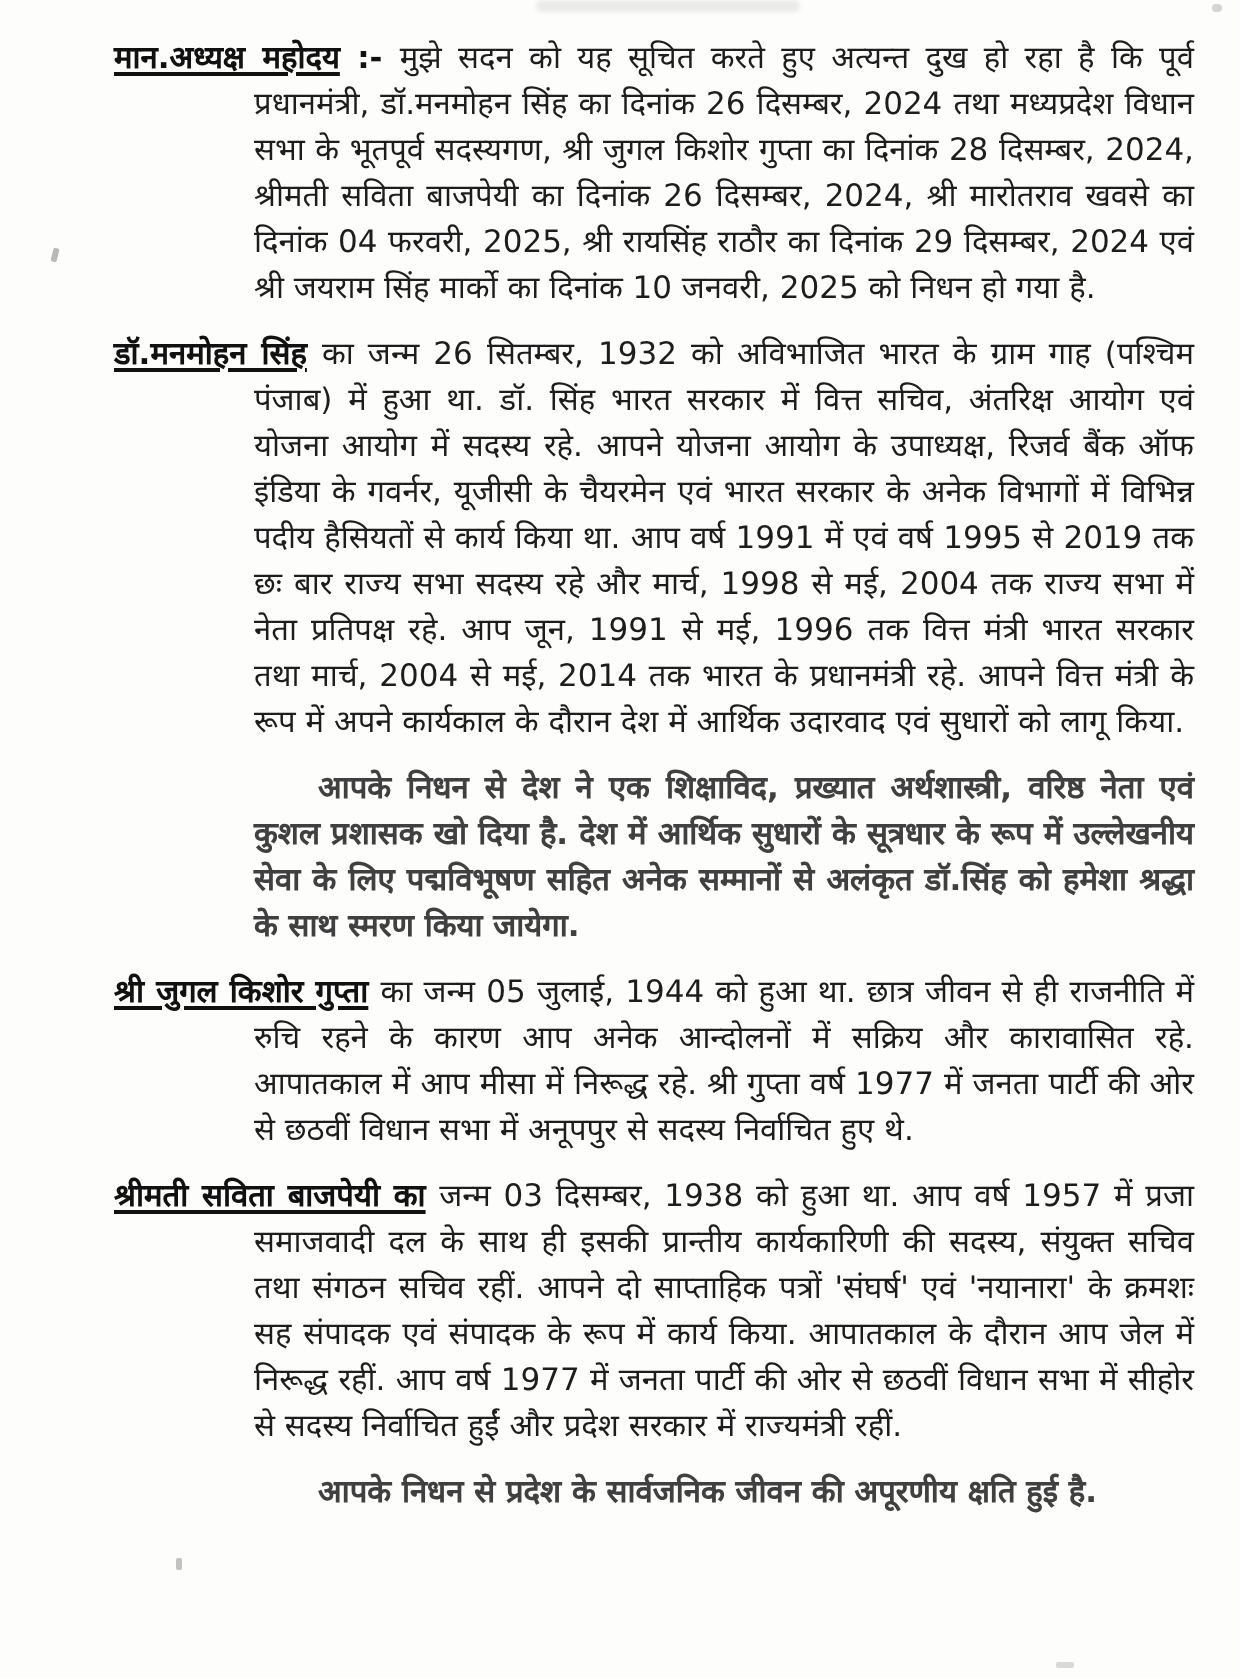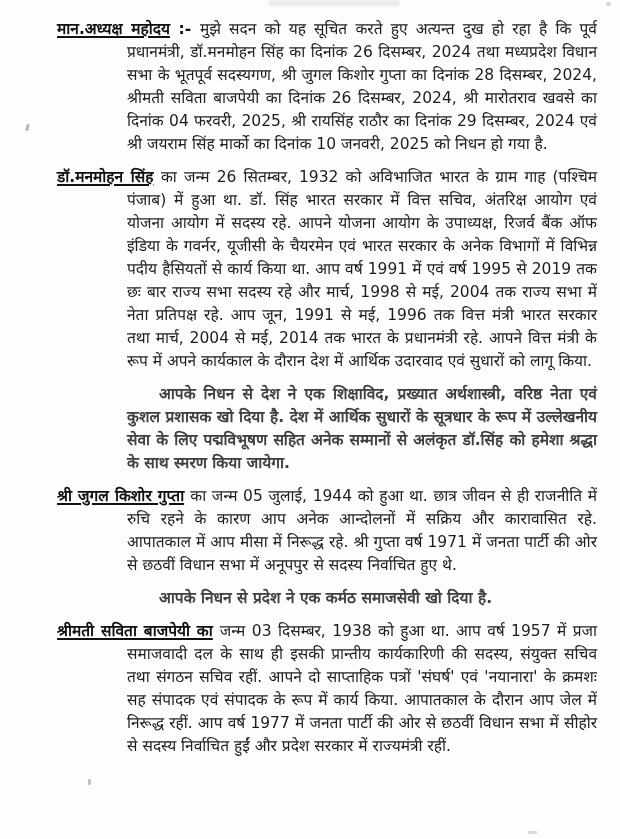--- a/index.html
+++ b/index.html
@@ -119,21 +119,21 @@
   <div class="artifact dash-bottom"></div>
 
   <div class="content">
 
     <p class="para"><span class="lead">मान.अध्यक्ष महोदय</span><span class="sep"> :- </span><span>मुझे सदन को यह सूचित करते हुए अत्यन्त दुख हो रहा है कि पूर्व प्रधानमंत्री, डॉ.मनमोहन सिंह का दिनांक 26 दिसम्बर, 2024 तथा मध्यप्रदेश विधान सभा के भूतपूर्व सदस्यगण, श्री जुगल किशोर गुप्ता का दिनांक 28 दिसम्बर, 2024, श्रीमती सविता बाजपेयी का दिनांक 26 दिसम्बर, 2024, श्री मारोतराव खवसे का दिनांक 04 फरवरी, 2025, श्री रायसिंह राठौर का दिनांक 29 दिसम्बर, 2024 एवं श्री जयराम सिंह मार्को का दिनांक 10 जनवरी, 2025 को निधन हो गया है.</span></p>
 
     <p class="para"><span class="lead">डॉ.मनमोहन सिंह</span><span class="sep"> </span><span>का जन्म 26 सितम्बर, 1932 को अविभाजित भारत के ग्राम गाह (पश्चिम पंजाब) में हुआ था. डॉ. सिंह भारत सरकार में वित्त सचिव, अंतरिक्ष आयोग एवं योजना आयोग में सदस्य रहे. आपने योजना आयोग के उपाध्यक्ष, रिजर्व बैंक ऑफ इंडिया के गवर्नर, यूजीसी के चैयरमेन एवं भारत सरकार के अनेक विभागों में विभिन्न पदीय हैसियतों से कार्य किया था. आप वर्ष 1991 में एवं वर्ष 1995 से 2019 तक छः बार राज्य सभा सदस्य रहे और मार्च, 1998 से मई, 2004 तक राज्य सभा में नेता प्रतिपक्ष रहे. आप जून, 1991 से मई, 1996 तक वित्त मंत्री भारत सरकार तथा मार्च, 2004 से मई, 2014 तक भारत के प्रधानमंत्री रहे. आपने वित्त मंत्री के रूप में अपने कार्यकाल के दौरान देश में आर्थिक उदारवाद एवं सुधारों को लागू किया.</span></p>
 
     <p class="tribute">आपके निधन से देश ने एक शिक्षाविद, प्रख्यात अर्थशास्त्री, वरिष्ठ नेता एवं कुशल प्रशासक खो दिया है. देश में आर्थिक सुधारों के सूत्रधार के रूप में उल्लेखनीय सेवा के लिए पद्मविभूषण सहित अनेक सम्मानों से अलंकृत डॉ.सिंह को हमेशा श्रद्धा के साथ स्मरण किया जायेगा.</p>
 
-    <p class="para"><span class="lead">श्री जुगल किशोर गुप्ता</span><span class="sep"> </span><span>का जन्म 05 जुलाई, 1944 को हुआ था. छात्र जीवन से ही राजनीति में रुचि रहने के कारण आप अनेक आन्दोलनों में सक्रिय और कारावासित रहे. आपातकाल में आप मीसा में निरूद्ध रहे. श्री गुप्ता वर्ष 1971 में जनता पार्टी की ओर से छठवीं विधान सभा में अनूपपुर से सदस्य निर्वाचित हुए थे.</span></p>
+    <p class="para"><span class="lead">श्री जुगल किशोर गुप्ता</span><span class="sep"> </span><span>का जन्म 05 जुलाई, 1944 को हुआ था. छात्र जीवन से ही राजनीति में रुचि रहने के कारण आप अनेक आन्दोलनों में सक्रिय और कारावासित रहे. आपातकाल में आप मीसा में निरूद्ध रहे. श्री गुप्ता वर्ष 1977 में जनता पार्टी की ओर से छठवीं विधान सभा में अनूपपुर से सदस्य निर्वाचित हुए थे.</span></p>
 
-    <p class="tribute">आपके निधन से प्रदेश ने एक कर्मठ समाजसेवी खो दिया है.</p>
 
     <p class="para"><span class="lead">श्रीमती सविता बाजपेयी का</span><span class="sep"> </span><span>जन्म 03 दिसम्बर, 1938 को हुआ था. आप वर्ष 1957 में प्रजा समाजवादी दल के साथ ही इसकी प्रान्तीय कार्यकारिणी की सदस्य, संयुक्त सचिव तथा संगठन सचिव रहीं. आपने दो साप्ताहिक पत्रों 'संघर्ष' एवं 'नयानारा' के क्रमशः सह संपादक एवं संपादक के रूप में कार्य किया. आपातकाल के दौरान आप जेल में निरूद्ध रहीं. आप वर्ष 1977 में जनता पार्टी की ओर से छठवीं विधान सभा में सीहोर से सदस्य निर्वाचित हुईं और प्रदेश सरकार में राज्यमंत्री रहीं.</span></p>
 
+    <p class="tribute last">आपके निधन से प्रदेश के सार्वजनिक जीवन की अपूरणीय क्षति हुई है.</p>
 
   </div>
 </div>
 
 </body></html>

